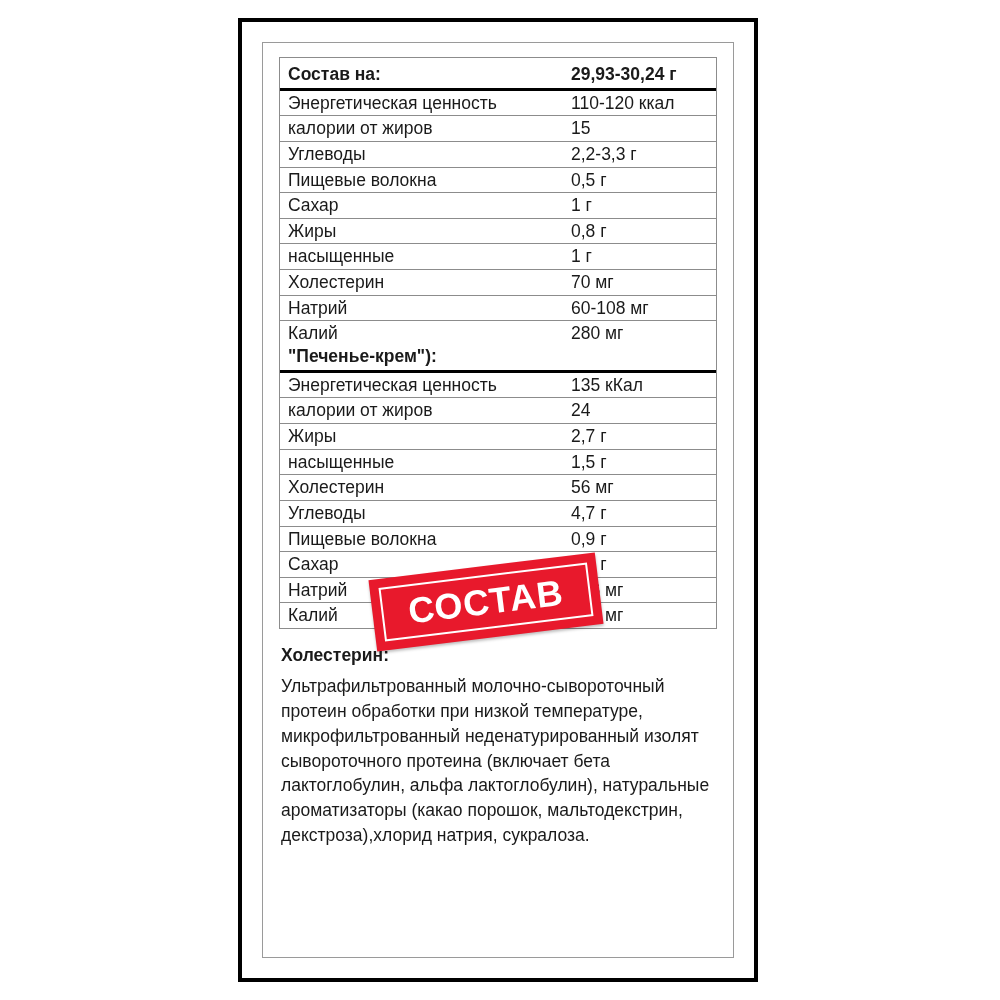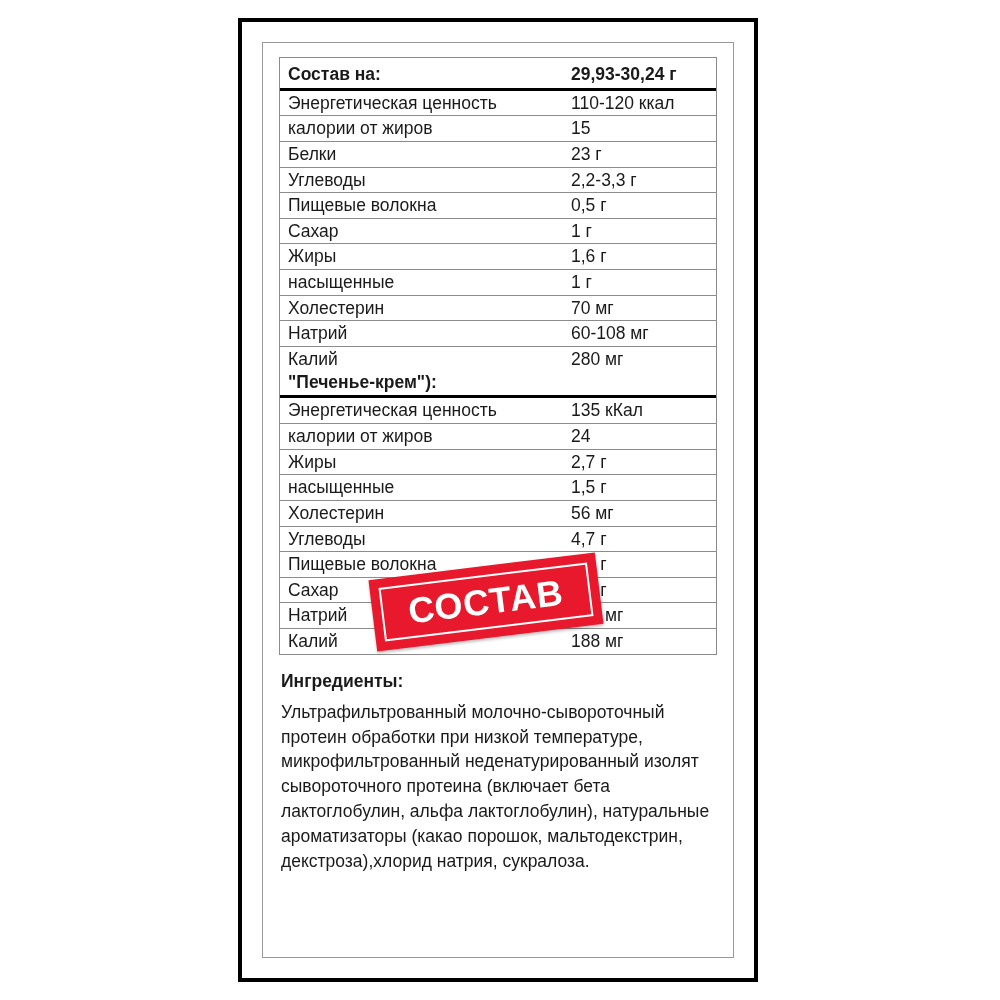--- a/index.html
+++ b/index.html
@@ -158,38 +158,34 @@
 
             <tr class="row-line">
               <td>Энергетическая ценность</td>
               <td class="val">110-120 ккал</td>
             </tr>
             <tr class="row-line">
               <td class="indent1">калории от жиров</td>
               <td class="val">15</td>
             </tr>
             <tr class="row-line">
-              <td>Белки</td>
-              <td class="val">23 г</td>
-            </tr>
-            <tr class="row-line">
               <td>Углеводы</td>
               <td class="val">2,2-3,3 г</td>
             </tr>
             <tr class="row-line">
               <td class="indent2">Пищевые волокна</td>
               <td class="val">0,5 г</td>
             </tr>
             <tr class="row-line">
               <td class="indent2">Сахар</td>
               <td class="val">1 г</td>
             </tr>
             <tr class="row-line">
               <td>Жиры</td>
-              <td class="val">1,6 г</td>
+              <td class="val">0,8 г</td>
             </tr>
             <tr class="row-line">
               <td class="indent2">насыщенные</td>
               <td class="val">1 г</td>
             </tr>
             <tr class="row-line">
               <td>Холестерин</td>
               <td class="val">70 мг</td>
             </tr>
             <tr class="row-line">
@@ -245,21 +241,21 @@
             <tr>
               <td>Калий</td>
               <td class="val">188 мг</td>
             </tr>
 
           </tbody>
         </table>
       </div>
 
       <div class="ingredients">
-        <div class="ing-title">Ингредиенты:</div>
+        <div class="ing-title">Холестерин:</div>
         <div class="ing-body">Ультрафильтрованный молочно-сывороточный протеин обработки при низкой температуре, микрофильтрованный неденатурированный изолят сывороточного протеина (включает бета лактоглобулин, альфа лактоглобулин), натуральные ароматизаторы (какао порошок, мальтодекстрин, декстроза),хлорид натрия, сукралоза.</div>
       </div>
 
     </div>
   </div>
 
   <div class="stamp">
     <div class="stamp-inner">
       <span class="stamp-text">СОСТАВ</span>
     </div>

